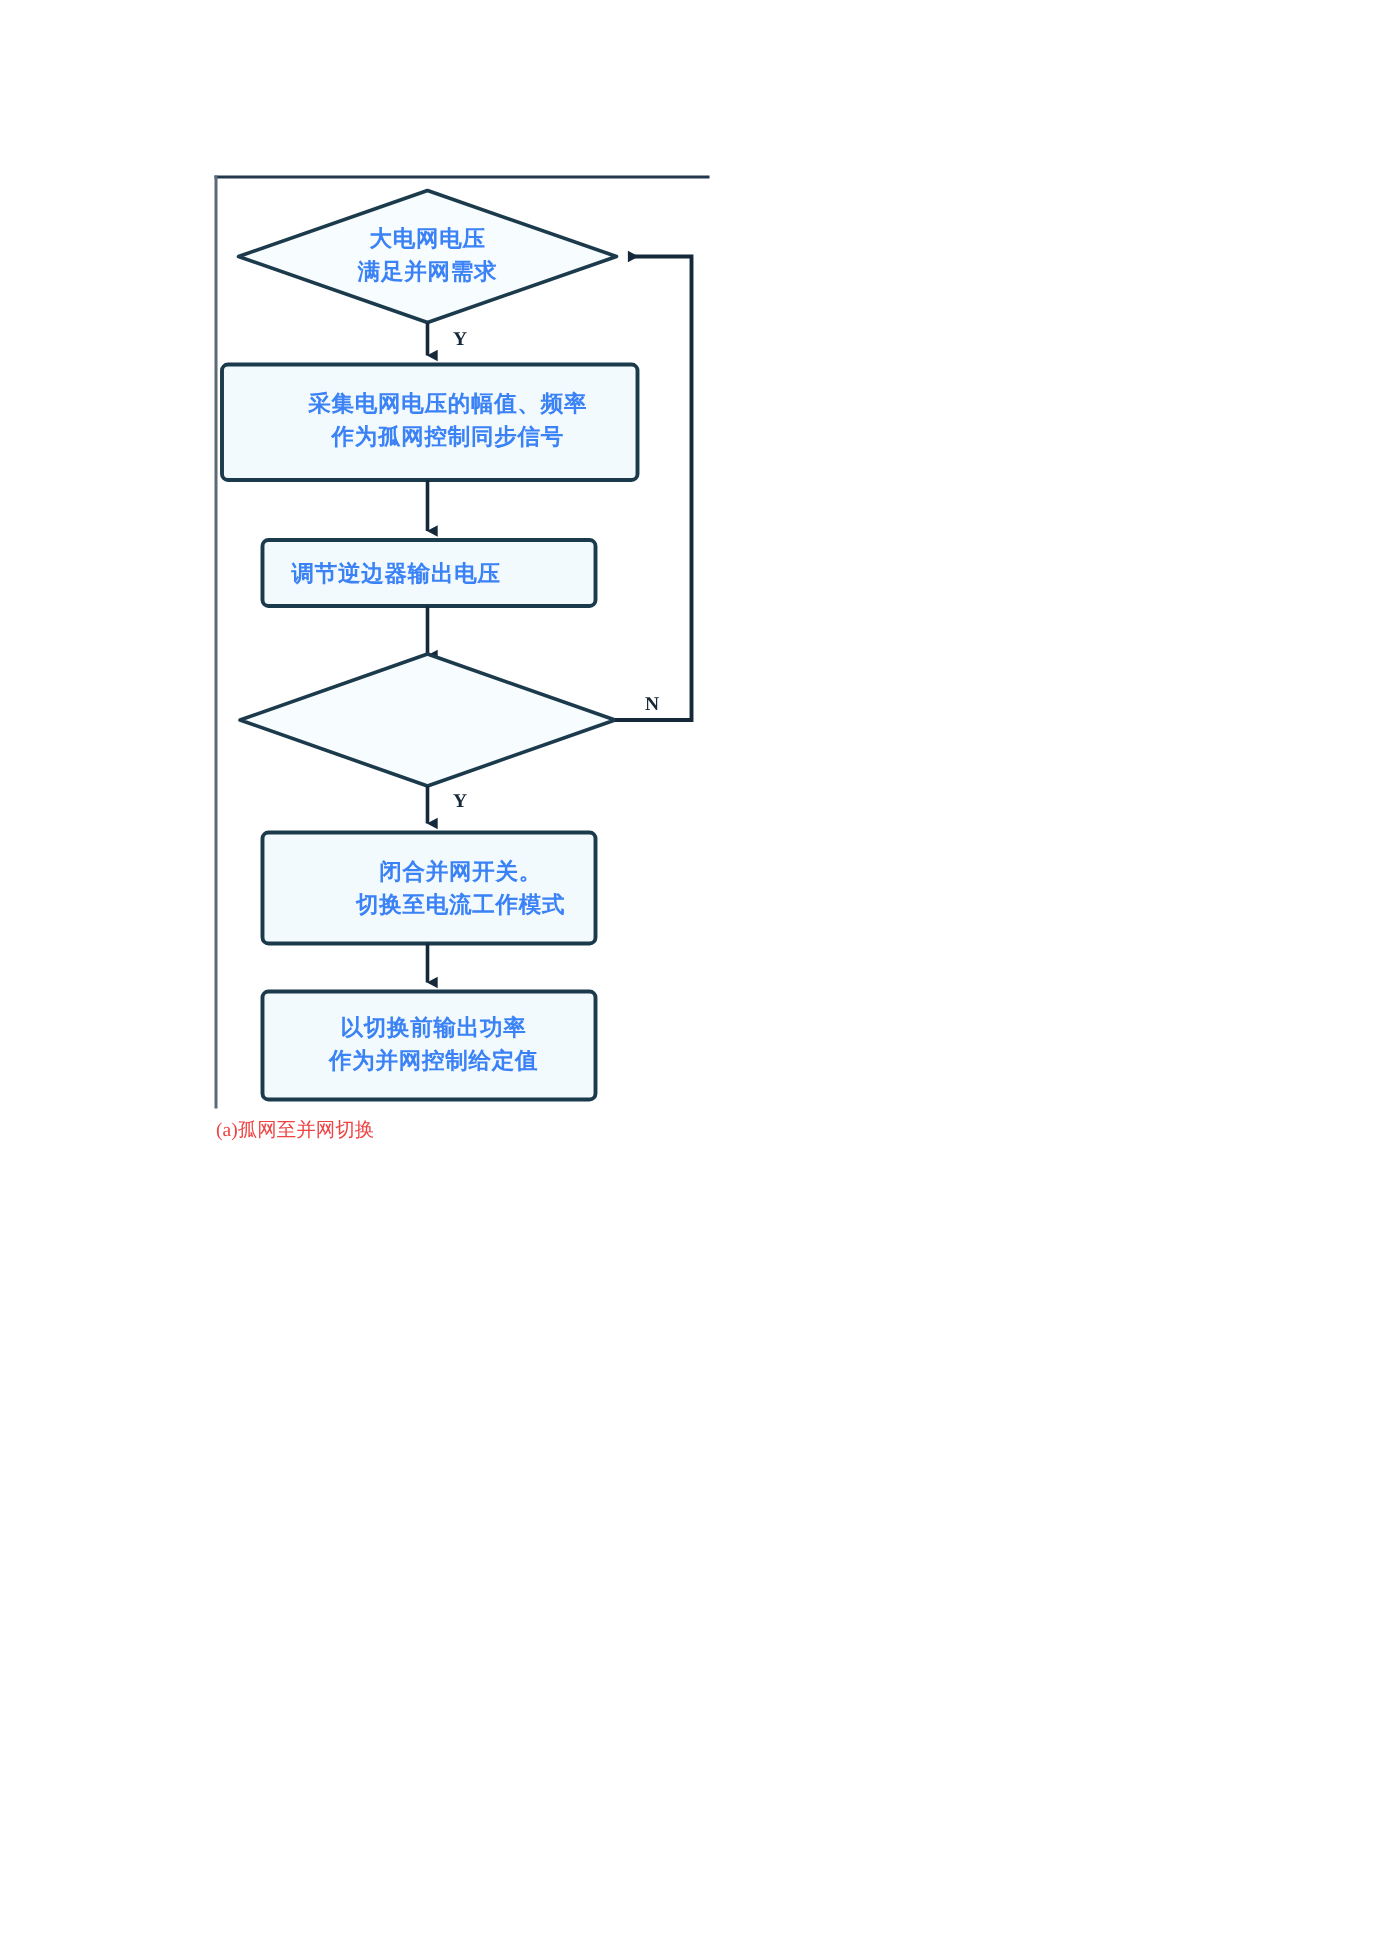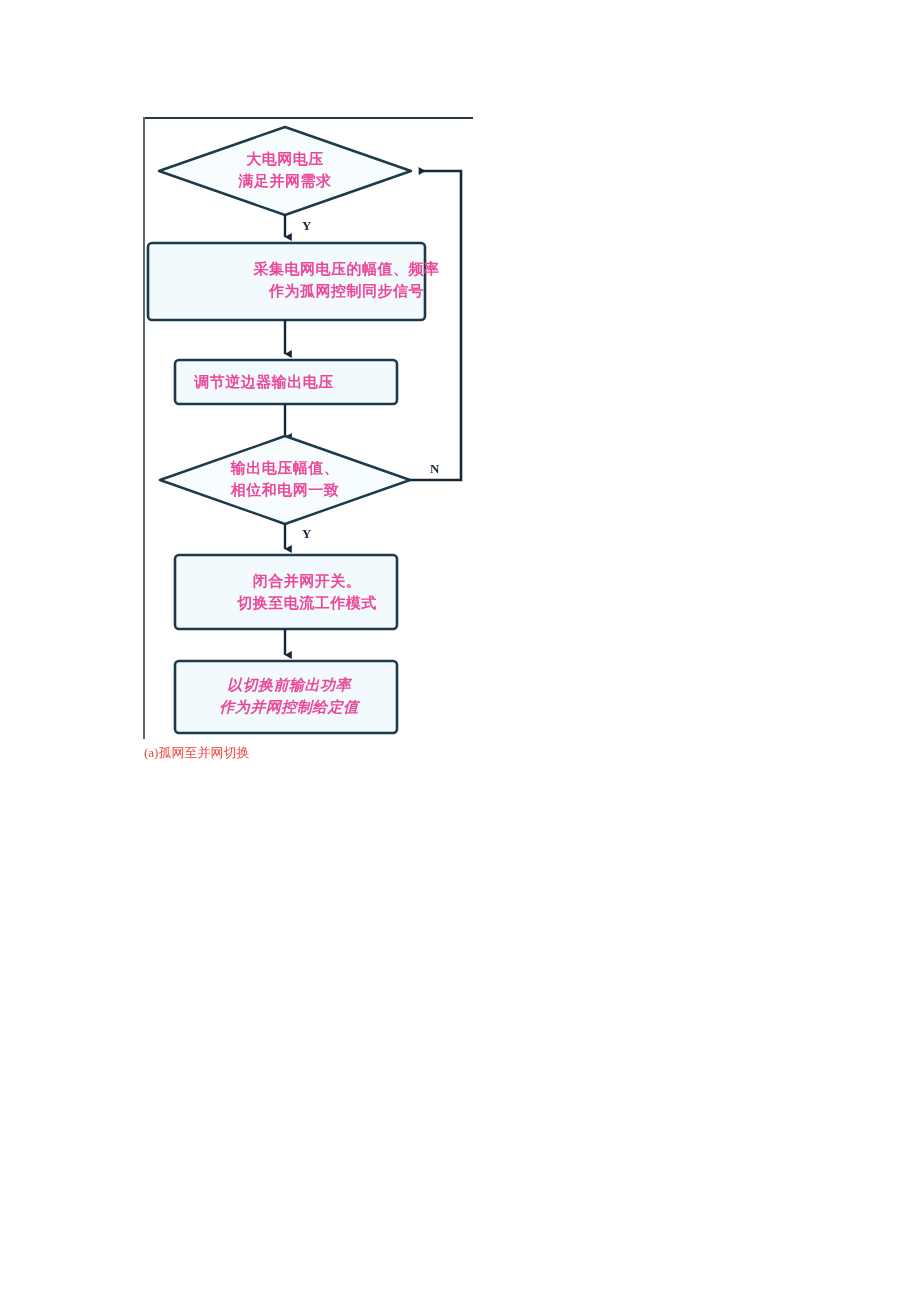--- a/index.html
+++ b/index.html
@@ -43,21 +43,21 @@
     position: absolute;
     left: 0;
     top: 0;
     width: 920px;
     height: 1302px;
     overflow: visible;
   }
   
   .node-text {
     position: absolute;
-    color: #ec4899;
+    color: #3b82f6;
     font-size: 15px;
     line-height: 22px;
     text-align: center;
     white-space: pre;
     letter-spacing: 0.5px;
     font-family: "DejaVu Sans", "Liberation Sans", sans-serif;
     font-weight: 600;
     pointer-events: none;
   }
   .branch-label {
@@ -118,32 +118,30 @@
     <rect x="175" y="555" width="222" height="74" rx="4" ry="4" fill="#f2fafd" stroke="#1b3a4b" stroke-width="2.6"></rect>
 
     <line x1="285" y1="629" x2="285" y2="655" stroke="#16293a" stroke-width="2.4" marker-end="url(#arrowDown)"></line>
 
     <rect x="175" y="661" width="222" height="72" rx="4" ry="4" fill="#f2fafd" stroke="#1b3a4b" stroke-width="2.6"></rect>
   </svg>
 
   <div class="node-text" style="left:185px; top:148px; width:200px;">大电网电压
 满足并网需求</div>
 
-  <div class="node-text" style="left:148px; top:258px; width:301px;margin-left:48px;">采集电网电压的幅值、频率
+  <div class="node-text" style="left:148px; top:258px; width:301px;">采集电网电压的幅值、频率
 作为孤网控制同步信号</div>
 
   <div class="node-text" style="left:175px; top:371px; width:178px;">调节逆边器输出电压</div>
 
-  <div class="node-text" style="left:185px; top:457px; width:200px;">输出电压幅值、
-相位和电网一致</div>
 
   <div class="node-text" style="left:175px; top:570px; width:264px;">闭合并网开关。
 切换至电流工作模式</div>
 
-  <div class="node-text" style="left:175px; top:674px; width:228px;font-style:italic;">以切换前输出功率
+  <div class="node-text" style="left:175px; top:674px; width:228px;">以切换前输出功率
 作为并网控制给定值</div>
 
   <div class="branch-label" style="left:302px; top:219px;">Y</div>
 
   <div class="branch-label" style="left:302px; top:527px;">Y</div>
 
   <div class="branch-label" style="left:430px; top:462px;">N</div>
 
   <div class="caption">(a)孤网至并网切换</div>
 

